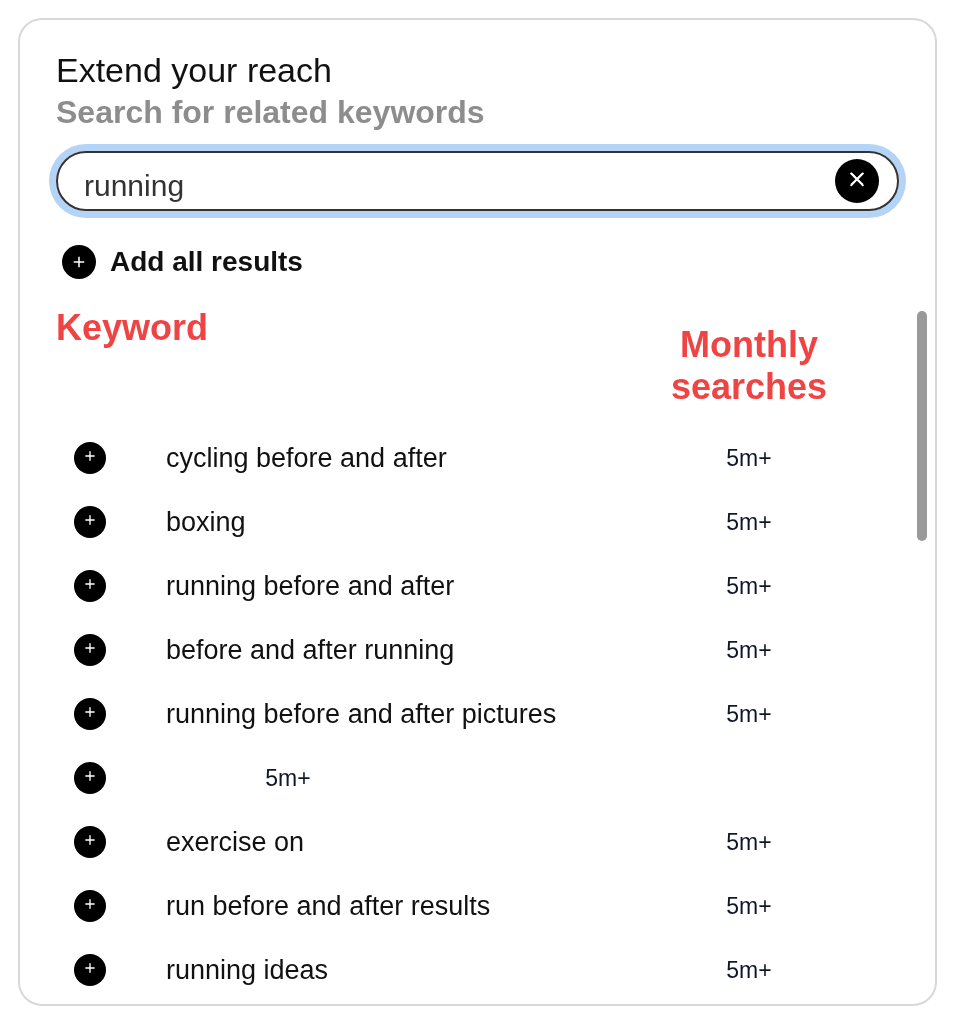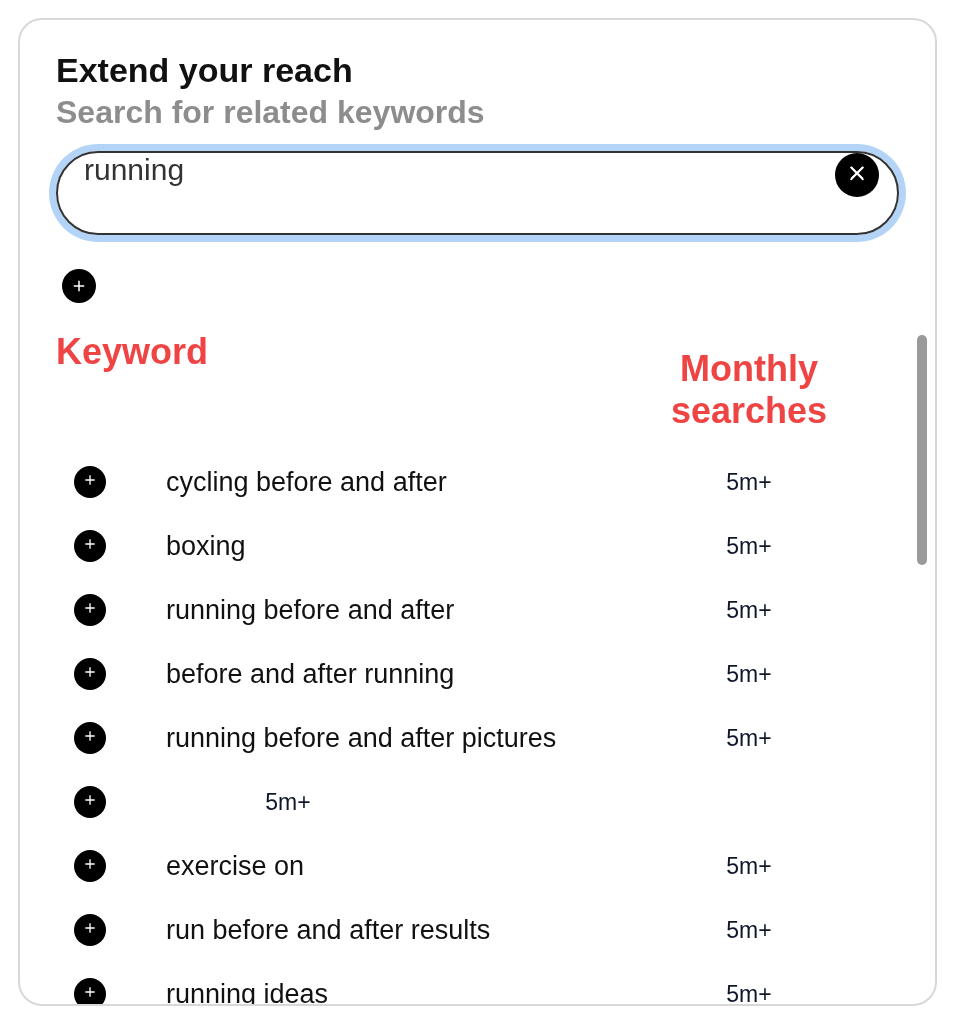--- a/index.html
+++ b/index.html
@@ -17,41 +17,41 @@
     .panel {
       border: 2px solid #d8d8d8;
       border-radius: 24px;
       padding: 30px 36px 20px 36px;
       height: 100%;
       overflow: hidden;
       position: relative;
     }
     .title {
       font-size: 34px;
-      font-weight: 700;
+      font-weight: 400;
       color: #111;
       line-height: 1.2;
     }
     .subtitle {
       font-size: 32px;
       font-weight: 600;
       color: #8d8d8d;
       margin-top: 2px;
       line-height: 1.2;
     }
     .search-wrap {
       margin-top: 20px;
     }
     .search-field {
       display: flex;
-      align-items: flex-start;
+      align-items: flex-end;
       border: 2px solid #333;
       border-radius: 999px;
-      padding: 0 18px 6px 26px;
-      height: 84px;
+      padding: 24px 18px 6px 26px;
+      height: 60px;
       box-shadow: 0 0 0 7px #b4d4f7;
     }
     .search-input {
       flex: 1;
       border: none;
       outline: none;
       font-size: 30px;
       color: #333;
       background: transparent;
       font-family: inherit;
@@ -179,20 +179,21 @@
       </div>
     </div>
   </div>
 
   <div class="add-all">
     <span class="plus-icon">
       <svg viewBox="0 0 24 24">
           <path d="M19 13h-6v6h-2v-6H5v-2h6V5h2v6h6v2z"></path>
         </svg>
     </span>
+    <span class="add-all-label">Add all results</span>
   </div>
 
   <div class="table">
     <div class="table-header">
       <div class="col-keyword">Keyword</div>
       <div class="col-searches">Monthly searches</div>
     </div>
     <div class="rows" id="rows-container">
         <div class="row">
           <span class="plus-icon">

